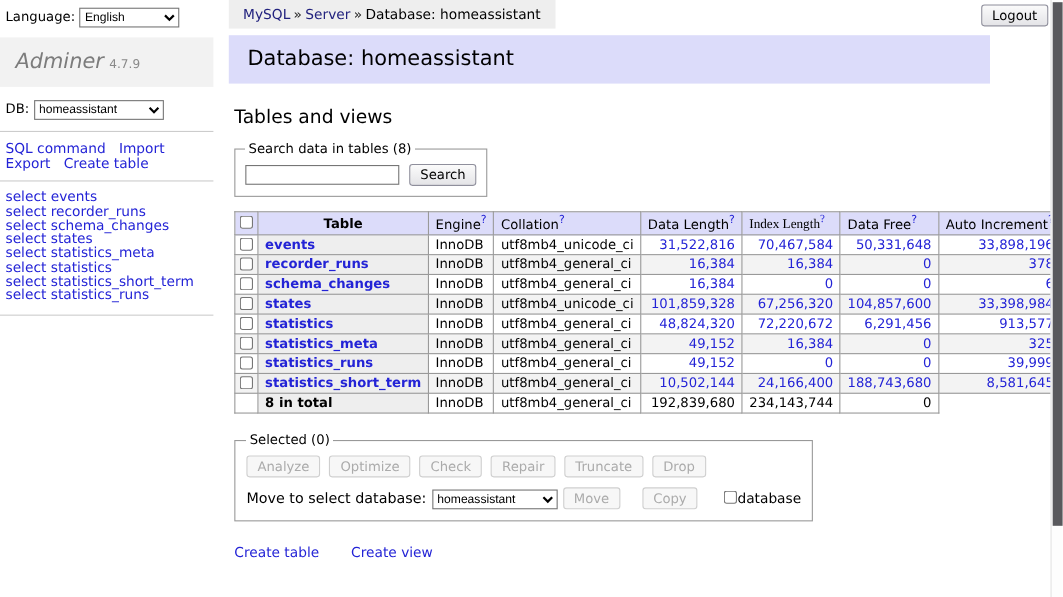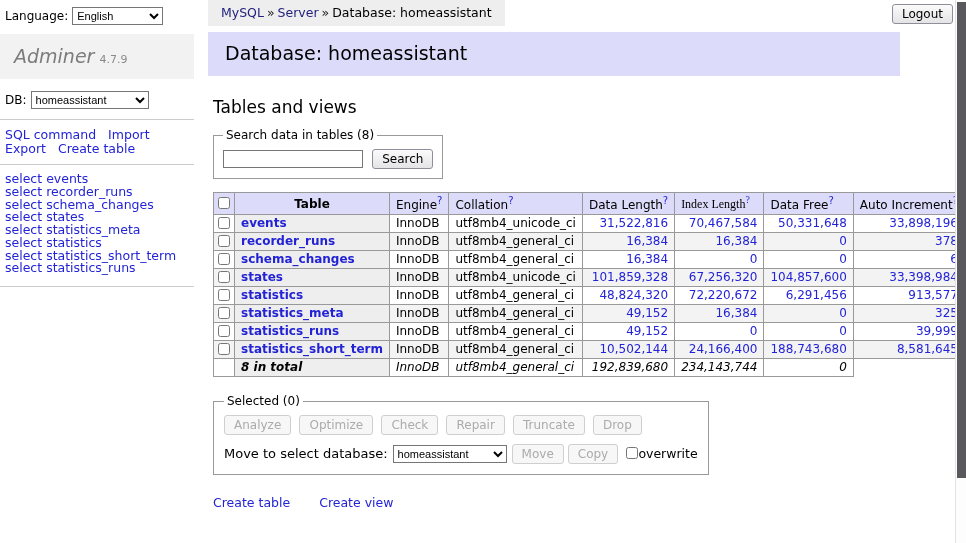--- a/index.html
+++ b/index.html
@@ -62,30 +62,30 @@
   tbody th { background:#eee; text-align:left; }
   tbody tr:nth-child(even) td { background:#f3f3f3; }
   td.check { text-align:center; padding:1px 4px; }
   td.num { text-align:right; }
   a.tbl { font-weight:bold; }
   sup a { font-size:10px; }
   .col-name { min-width:118px; }
   .col-collation { min-width:92px; }
   .col-dl { min-width:62px; } .col-il { min-width:60px;font-family:Liberation Serif, serif; } .col-df { min-width:58px;margin-top:48px; }
   .col-ai { min-width:70px; }
-  .total-row th, .total-row td { font-weight:bold;font-style:italic; }
+  .total-row th, .total-row td { font-weight:bold; }
   .total-row td { font-weight:normal; }
   .total-row th { font-weight:bold; }
 
   
   #selected-fs { margin-top:17px; padding:7px 10px 10px; }
   #selected-fs .btn-row button { margin-right:4px; }
   #selected-fs .move-row { margin-top:9px; font-size:13px; }
   #selected-fs .move-row select { width:114px; font-size:11px; margin:0 5px; }
-  #selected-fs .move-row button { margin-right:4px; }
+  #selected-fs .move-row button { margin-right:20px; }
   .overwrite-lbl { font-size:12.5px; }
 
   .create-links { margin-top:20px; font-size:12.5px; }
   .create-links a { margin-right:25px; }
 
   
   #scrollbar { position:absolute; right:0; top:0; width:11px; height:543px; background:#fdfdfd; border-left:1px solid #e3e3e3; }
   #scroll-thumb { position:absolute; top:2px; left:1px; width:10px; height:476px; background:#59595d; }
 </style>
 </head>
@@ -257,21 +257,21 @@
       <div class="btn-row">
         <button disabled="">Analyze</button>
         <button disabled="">Optimize</button>
         <button disabled="">Check</button>
         <button disabled="">Repair</button>
         <button disabled="">Truncate</button>
         <button disabled="">Drop</button>
       </div>
       <div class="move-row">
         <span>Move to select database:</span><select><option>homeassistant</option></select><button disabled="">Move</button><button disabled="">Copy</button>
-        <input type="checkbox" style=""><span class="overwrite-lbl">overwrite</span>
+        <input type="checkbox" style=""><span class="overwrite-lbl">database</span>
       </div>
     </fieldset>
 
     <div class="create-links">
       <a>Create table</a>
       <a>Create view</a>
     </div>
 
     
     

